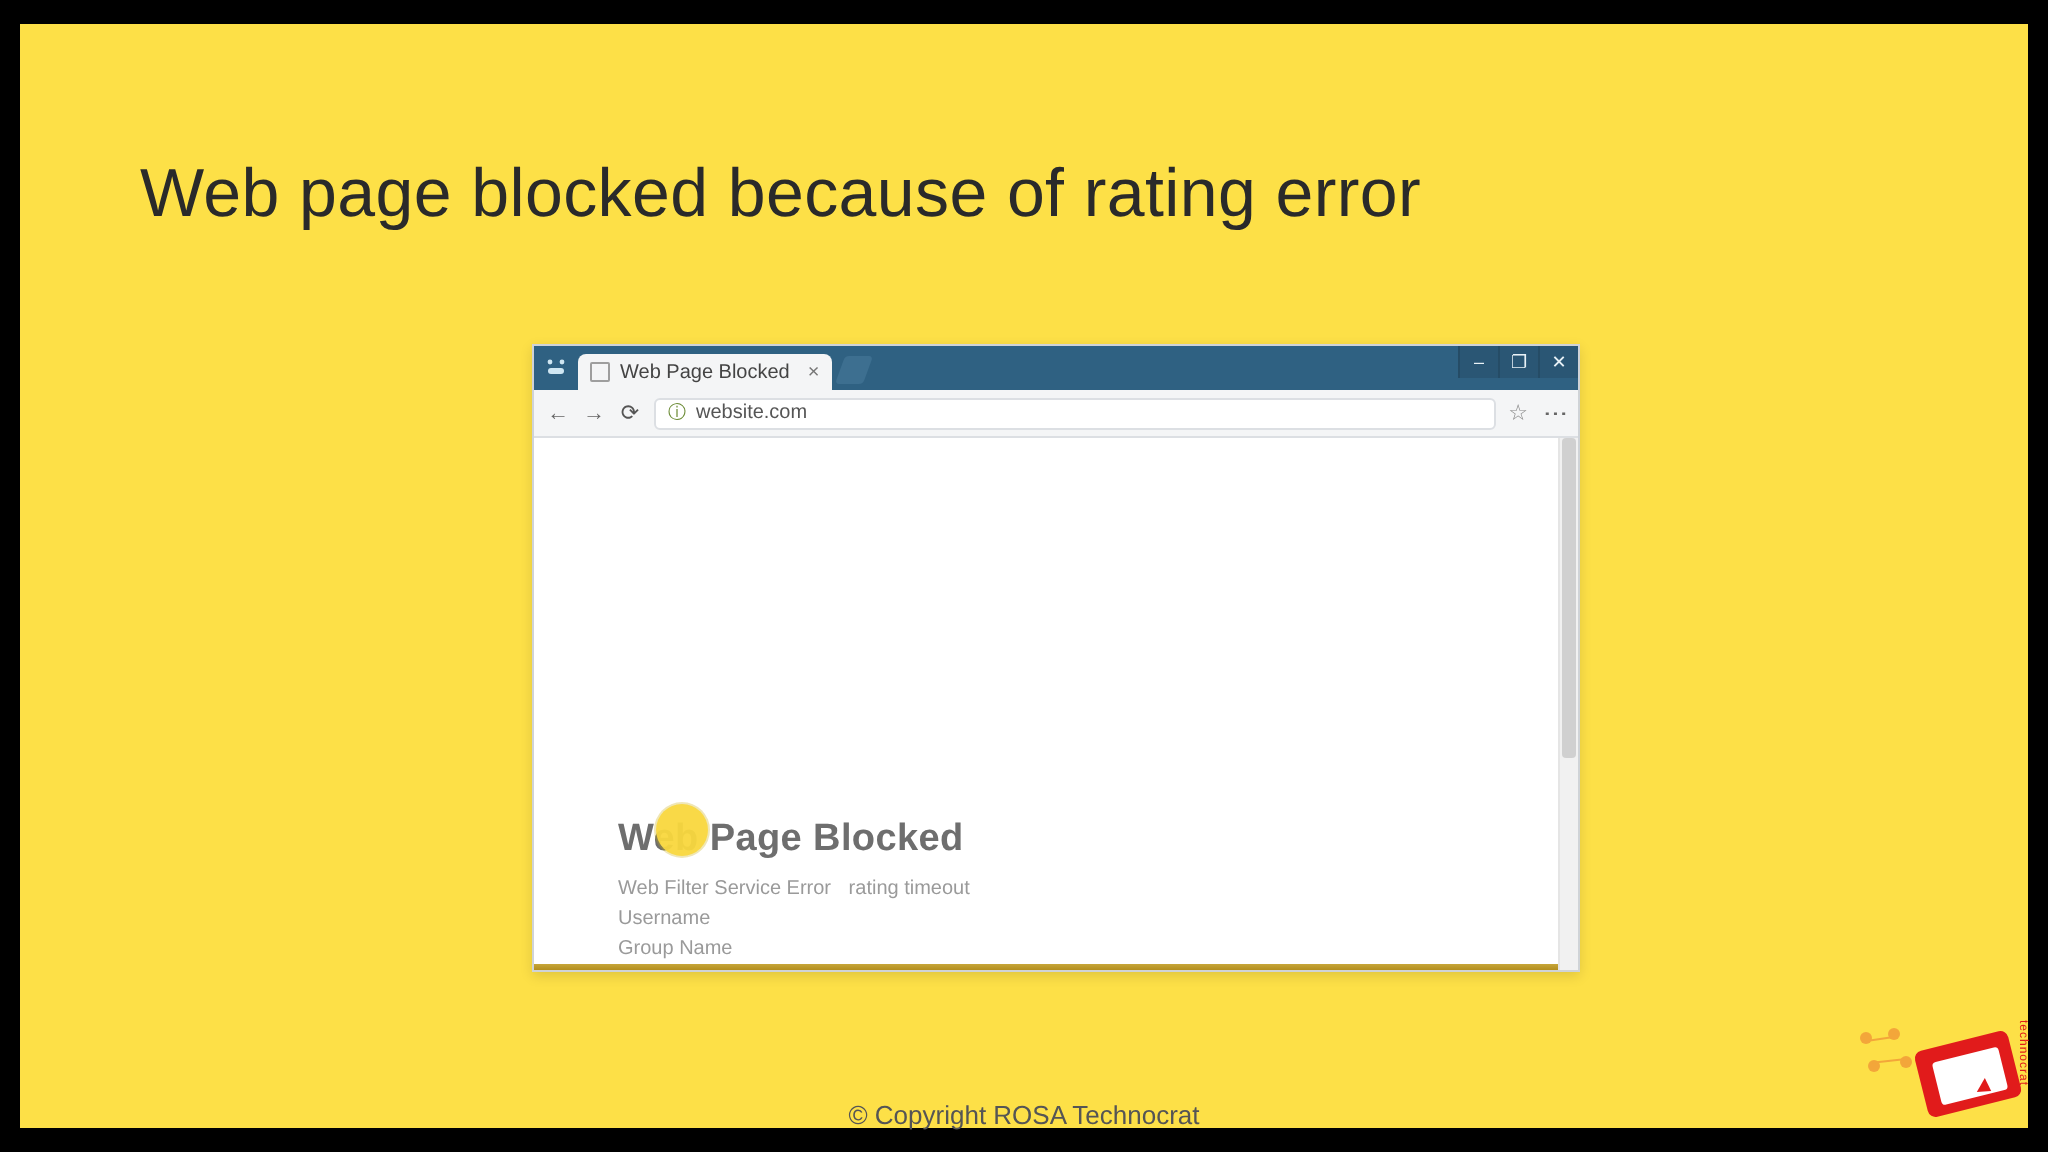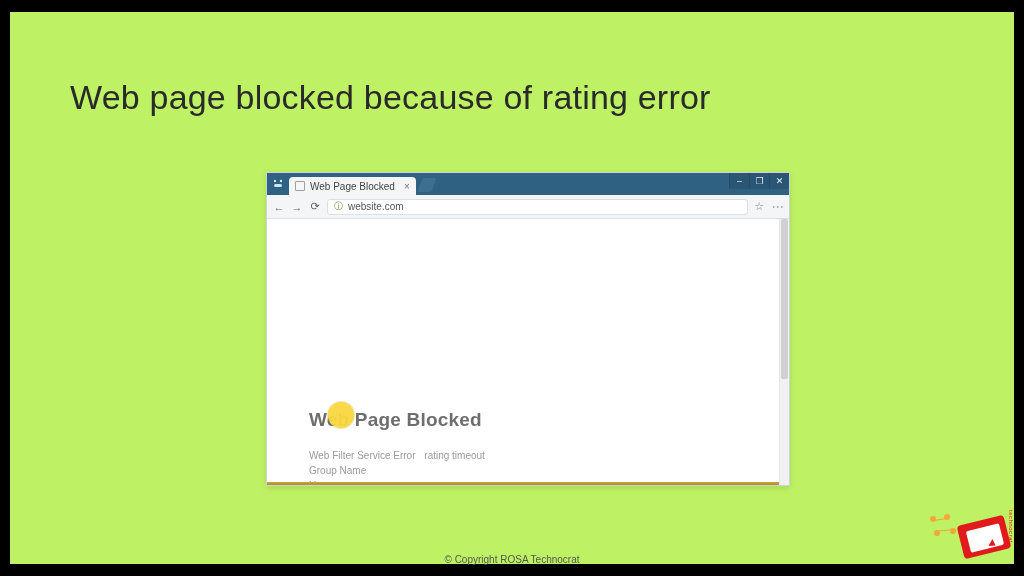--- a/index.html
+++ b/index.html
@@ -7,21 +7,21 @@
       width: 1024px;
       height: 576px;
       background: #000;
       font-family: -apple-system, "Segoe UI", Arial, sans-serif;
       overflow: hidden;
       position: relative;
     }
     .slide {
       position: absolute;
       left: 10px; right: 10px; top: 12px; bottom: 12px;
-      background: #bef264;
+      background: #fde047;
     }
     .slide-title {
       position: absolute;
       left: 60px; top: 66px;
       font-size: 34px;
       font-weight: 300;
       color: #2a2a2a;
       letter-spacing: 0.2px;
     }
     .browser {
@@ -158,21 +158,21 @@
       letter-spacing: 0.2px;
     }
     .blocked .desc {
       margin-top: 6px;
       font-size: 10px;
       line-height: 1.4;
       color: #9a9a9a;
       max-width: 380px;
     }
     .blocked .lines {
-      margin-top: 19px;
+      margin-top: 8px;
       font-size: 10px;
       color: #9a9a9a;
     }
     .blocked .lines div { margin-bottom: 4px; }
     .blocked .line-label { margin-right: 6px; }
     .hr-bottom {
       position: absolute;
       left: 0; right: 10px; bottom: 0;
       height: 3px;
       background: linear-gradient(#c7a63a,#b38e1f);
@@ -183,21 +183,21 @@
       background: #f9d83e;
       border-radius: 50%;
       left: 318px; top: 390px;
       opacity: 0.95;
       box-shadow: 0 0 0 1px rgba(200,170,0,0.3);
     }
     .copyright {
       position: absolute;
       left: 50%; transform: translateX(-50%);
       bottom: -1px;
-      font-size: 10px; color: #555;
+      font-size: 13px; color: #555;
     }
     .brand-logo {
       position: absolute;
       right: 0px; bottom: 0px;
       width: 90px; height: 64px;
     }
     .brand-base {
       position: absolute;
       right: 6px; top: 20px;
       width: 48px; height: 34px;
@@ -289,22 +289,22 @@
     </div>
 
     <div class="viewport">
       <div class="blocked">
         <h2>Web Page Blocked</h2>
         <div class="lines">
           <div>
             <span class="line-label">Web Filter Service Error</span>
             <span>rating timeout</span>
           </div>
+          <div>Username</div>
           <div>Group Name</div>
-          <div>Username</div>
         </div>
       </div>
       <div class="hr-bottom"></div>
       <div class="scrollbar">
         <div class="scrollbar-thumb"></div>
       </div>
     </div>
   </div>
 
   <div class="cursor-highlight"></div>

